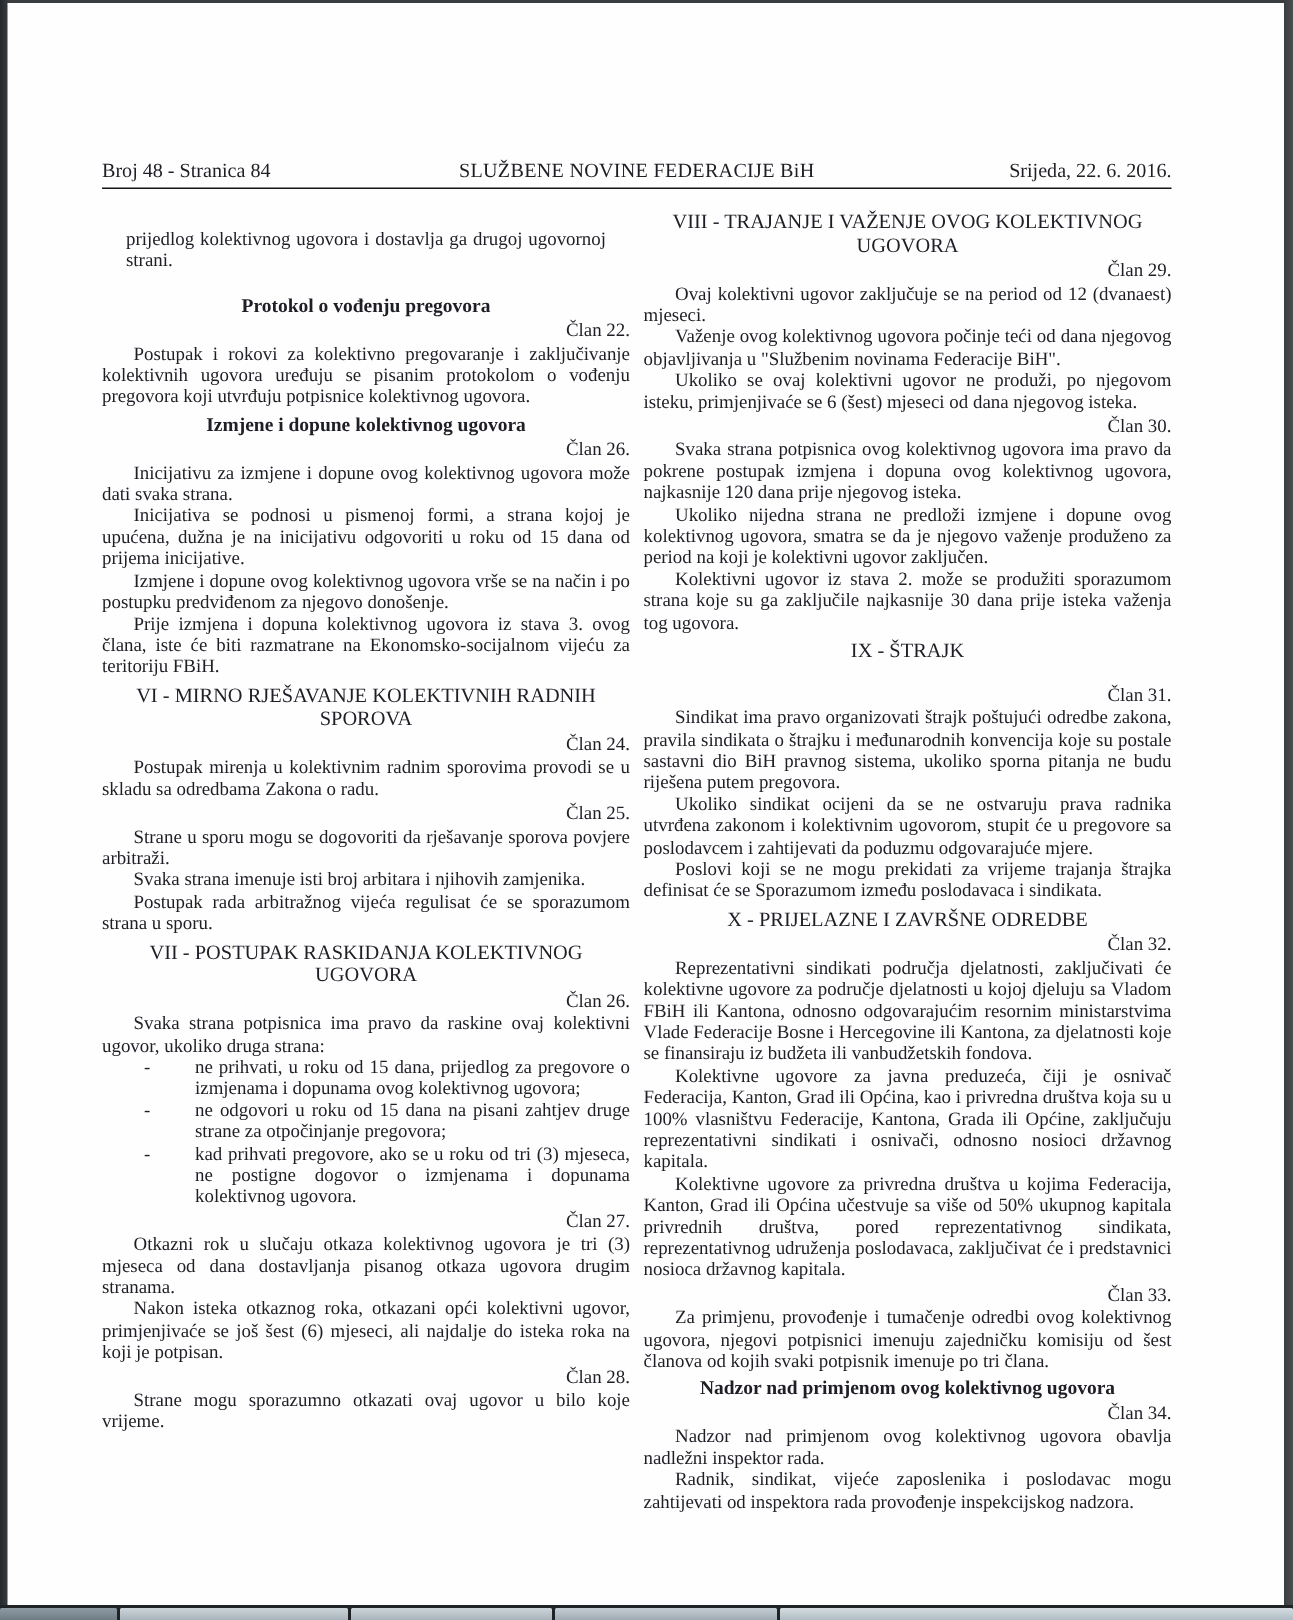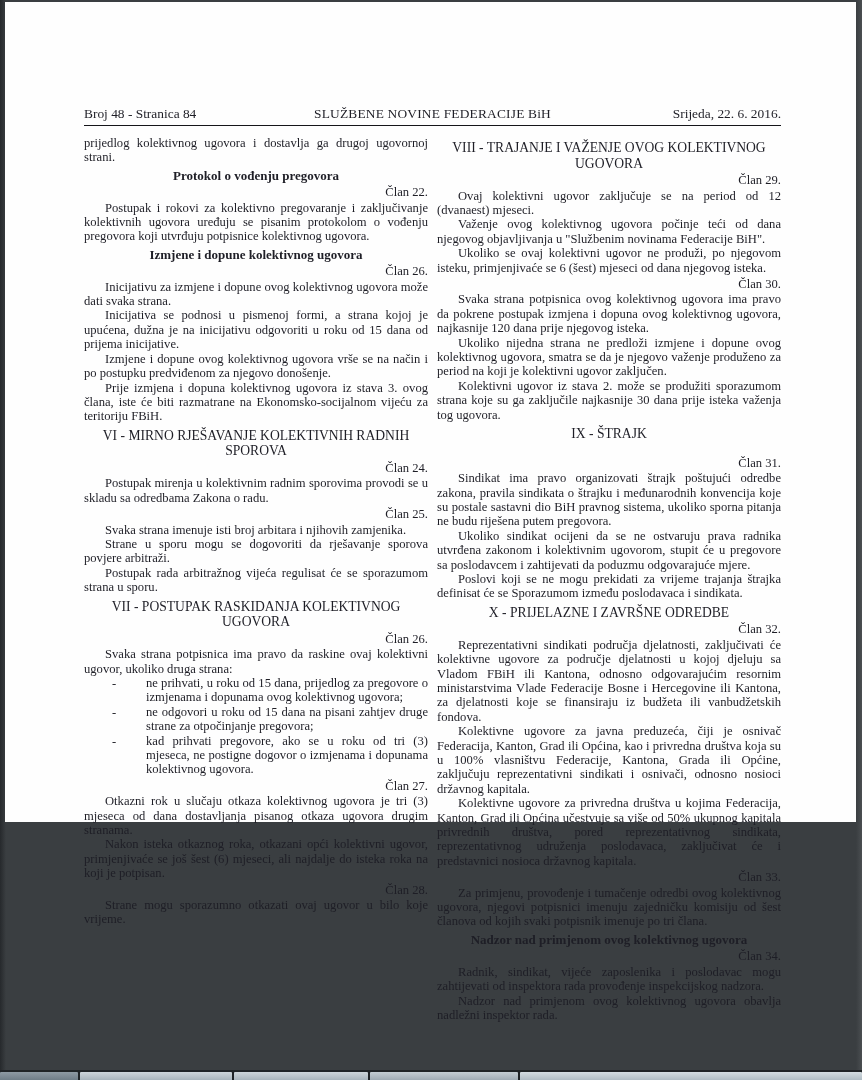--- a/index.html
+++ b/index.html
@@ -3,38 +3,38 @@
 <meta charset="utf-8">
 <style>
   html,body{margin:0;padding:0;}
   body{
     width:862px;height:1080px;position:relative;overflow:hidden;
     background:#34383b;
     font-family:"Liberation Serif","DejaVu Serif",serif;
   }
   .frame{position:absolute;inset:0;background:linear-gradient(90deg,#26292c 0,#3a3e41 6px,#3a3e41 856px,#4a4e51 862px);}
   .page{
-    position:absolute;top:2px;left:5px;width:851px;height:820px;
+    position:absolute;top:2px;left:5px;width:851px;height:1068px;
     background:#fefefe;box-sizing:border-box;
-    padding:104px 75px 0 79px;
+    padding:104px 75px 0 63px;
     color:#1e1e26;
   }
   .header{
     display:flex;align-items:baseline;
     font-size:13.4px;line-height:16px;
     border-bottom:1.6px solid #15151a;
     padding-bottom:3px;
   }
   .header .h-left{flex:1;text-align:left;}
   .header .h-center{flex:1.6;text-align:center;letter-spacing:.2px;}
   .header .h-right{flex:1;text-align:right;}
   .columns{display:flex;gap:9px;margin-top:10px;}
   .col{flex:1;min-width:0;font-size:12.6px;line-height:14.4px;text-align:justify;}
   .p{text-indent:21px;margin:0;}
-  .p-cont{text-indent:0;margin:0;}
+  .p-cont{text-indent:0;margin:16px;}
   .h-bold{font-weight:bold;text-align:center;margin:4px 0 2px;font-size:13px;}
   .h-section{font-weight:normal;text-align:center;margin:4px 0 2px;font-size:13.6px;line-height:15.6px;}
   .clan{text-align:right;text-indent:0;margin:2px 0 1px;}
   .list{margin:0;}
   .list-item{position:relative;padding-left:62px;text-indent:0;}
   .list-item .marker{position:absolute;left:28px;top:0;}
   .statusbar{
     position:absolute;left:0;top:1070px;width:862px;height:10px;
     background:#1f2326;
   }
@@ -65,22 +65,22 @@
         <div class="h-bold">Izmjene i dopune kolektivnog ugovora</div>
         <div class="clan">Član 26.</div>
         <div class="p">Inicijativu za izmjene i dopune ovog kolektivnog ugovora može dati svaka strana.</div>
         <div class="p">Inicijativa se podnosi u pismenoj formi, a strana kojoj je upućena, dužna je na inicijativu odgovoriti u roku od 15 dana od prijema inicijative.</div>
         <div class="p">Izmjene i dopune ovog kolektivnog ugovora vrše se na način i po postupku predviđenom za njegovo donošenje.</div>
         <div class="p">Prije izmjena i dopuna kolektivnog ugovora iz stava 3. ovog člana, iste će biti razmatrane na Ekonomsko-socijalnom vijeću za teritoriju FBiH.</div>
         <div class="h-section">VI - MIRNO RJEŠAVANJE KOLEKTIVNIH RADNIH SPOROVA</div>
         <div class="clan">Član 24.</div>
         <div class="p">Postupak mirenja u kolektivnim radnim sporovima provodi se u skladu sa odredbama Zakona o radu.</div>
         <div class="clan">Član 25.</div>
+        <div class="p">Strane u sporu mogu se dogovoriti da rješavanje sporova povjere arbitraži.</div>
         <div class="p">Svaka strana imenuje isti broj arbitara i njihovih zamjenika.</div>
-        <div class="p">Strane u sporu mogu se dogovoriti da rješavanje sporova povjere arbitraži.</div>
         <div class="p">Postupak rada arbitražnog vijeća regulisat će se sporazumom strana u sporu.</div>
         <div class="h-section">VII - POSTUPAK RASKIDANJA KOLEKTIVNOG UGOVORA</div>
         <div class="clan">Član 26.</div>
         <div class="p">Svaka strana potpisnica ima pravo da raskine ovaj kolektivni ugovor, ukoliko druga strana:</div>
         <div class="list">
           <div class="list-item"><span class="marker">-</span><span>ne prihvati, u roku od 15 dana, prijedlog za pregovore o izmjenama i dopunama ovog kolektivnog ugovora;</span></div>
           <div class="list-item"><span class="marker">-</span><span>ne odgovori u roku od 15 dana na pisani zahtjev druge strane za otpočinjanje pregovora;</span></div>
           <div class="list-item"><span class="marker">-</span><span>kad prihvati pregovore, ako se u roku od tri (3) mjeseca, ne postigne dogovor o izmjenama i dopunama kolektivnog ugovora.</span></div>
         </div>
         <div class="clan">Član 27.</div>
@@ -106,22 +106,22 @@
         <div class="p">Poslovi koji se ne mogu prekidati za vrijeme trajanja štrajka definisat će se Sporazumom između poslodavaca i sindikata.</div>
         <div class="h-section">X - PRIJELAZNE I ZAVRŠNE ODREDBE</div>
         <div class="clan">Član 32.</div>
         <div class="p">Reprezentativni sindikati područja djelatnosti, zaključivati će kolektivne ugovore za područje djelatnosti u kojoj djeluju sa Vladom FBiH ili Kantona, odnosno odgovarajućim resornim ministarstvima Vlade Federacije Bosne i Hercegovine ili Kantona, za djelatnosti koje se finansiraju iz budžeta ili vanbudžetskih fondova.</div>
         <div class="p">Kolektivne ugovore za javna preduzeća, čiji je osnivač Federacija, Kanton, Grad ili Općina, kao i privredna društva koja su u 100% vlasništvu Federacije, Kantona, Grada ili Općine, zaključuju reprezentativni sindikati i osnivači, odnosno nosioci državnog kapitala.</div>
         <div class="p">Kolektivne ugovore za privredna društva u kojima Federacija, Kanton, Grad ili Općina učestvuje sa više od 50% ukupnog kapitala privrednih društva, pored reprezentativnog sindikata, reprezentativnog udruženja poslodavaca, zaključivat će i predstavnici nosioca državnog kapitala.</div>
         <div class="clan">Član 33.</div>
         <div class="p">Za primjenu, provođenje i tumačenje odredbi ovog kolektivnog ugovora, njegovi potpisnici imenuju zajedničku komisiju od šest članova od kojih svaki potpisnik imenuje po tri člana.</div>
         <div class="h-bold">Nadzor nad primjenom ovog kolektivnog ugovora</div>
         <div class="clan">Član 34.</div>
+        <div class="p">Nadzor nad primjenom ovog kolektivnog ugovora obavlja nadležni inspektor rada.</div>
         <div class="p">Radnik, sindikat, vijeće zaposlenika i poslodavac mogu zahtijevati od inspektora rada provođenje inspekcijskog nadzora.</div>
-        <div class="p">Nadzor nad primjenom ovog kolektivnog ugovora obavlja nadležni inspektor rada.</div>
       </div>
   </div>
 </div>
 
 <div class="statusbar">
   <div class="sb-seg sb-start"></div>
   <div class="sb-seg sb-b1"></div>
   <div class="sb-seg sb-b2"></div>
   <div class="sb-seg sb-b3"></div>
   <div class="sb-seg sb-tray"></div>

